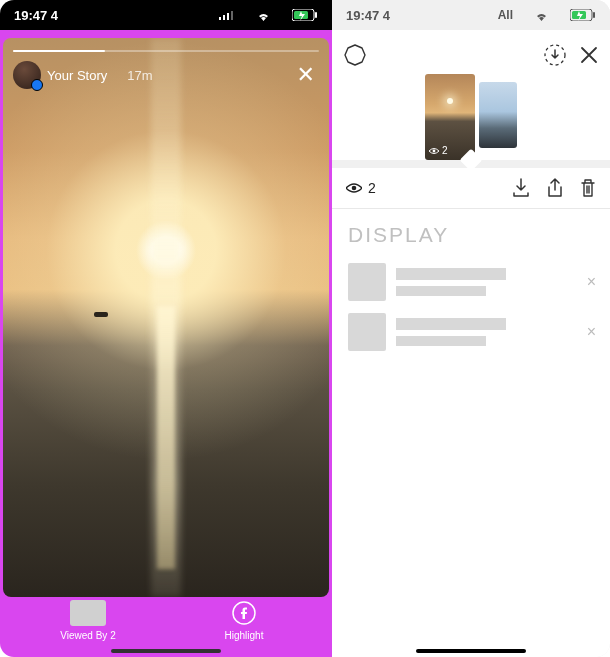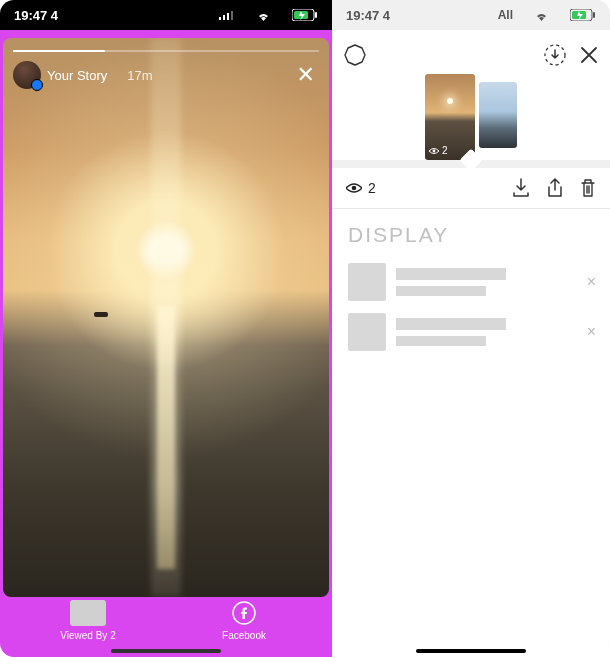--- a/index.html
+++ b/index.html
@@ -236,21 +236,21 @@
           </div>
         <span><span>Viewed By</span> <span>2</span></span>
       </div>
       <div class="bot-item">
         <div class="bot-icon">
           <svg width="24" height="24" viewBox="0 0 24 24">
               <circle cx="12" cy="12" r="11" fill="none" stroke="#fff" stroke-width="1.5"></circle>
               <path d="M13.5 8.5 L15 8.5 L15 6.5 L13 6.5 Q10.5 6.5 10.5 9 L10.5 11 L9 11 L9 13 L10.5 13 L10.5 18 L13 18 L13 13 L14.8 13 L15 11 L13 11 L13 9.5 Q13 8.5 13.5 8.5 Z" fill="#fff"></path>
             </svg>
         </div>
-        <span>Facebook</span>
+        <span>Highlight</span>
       </div>
     </div>
     <div class="home-indicator dark"></div>
   </div>
 </div>
 
 <div class="phone right">
   <div class="statusbar light">
     <span>19:47 4</span>
     <div class="status-right">

